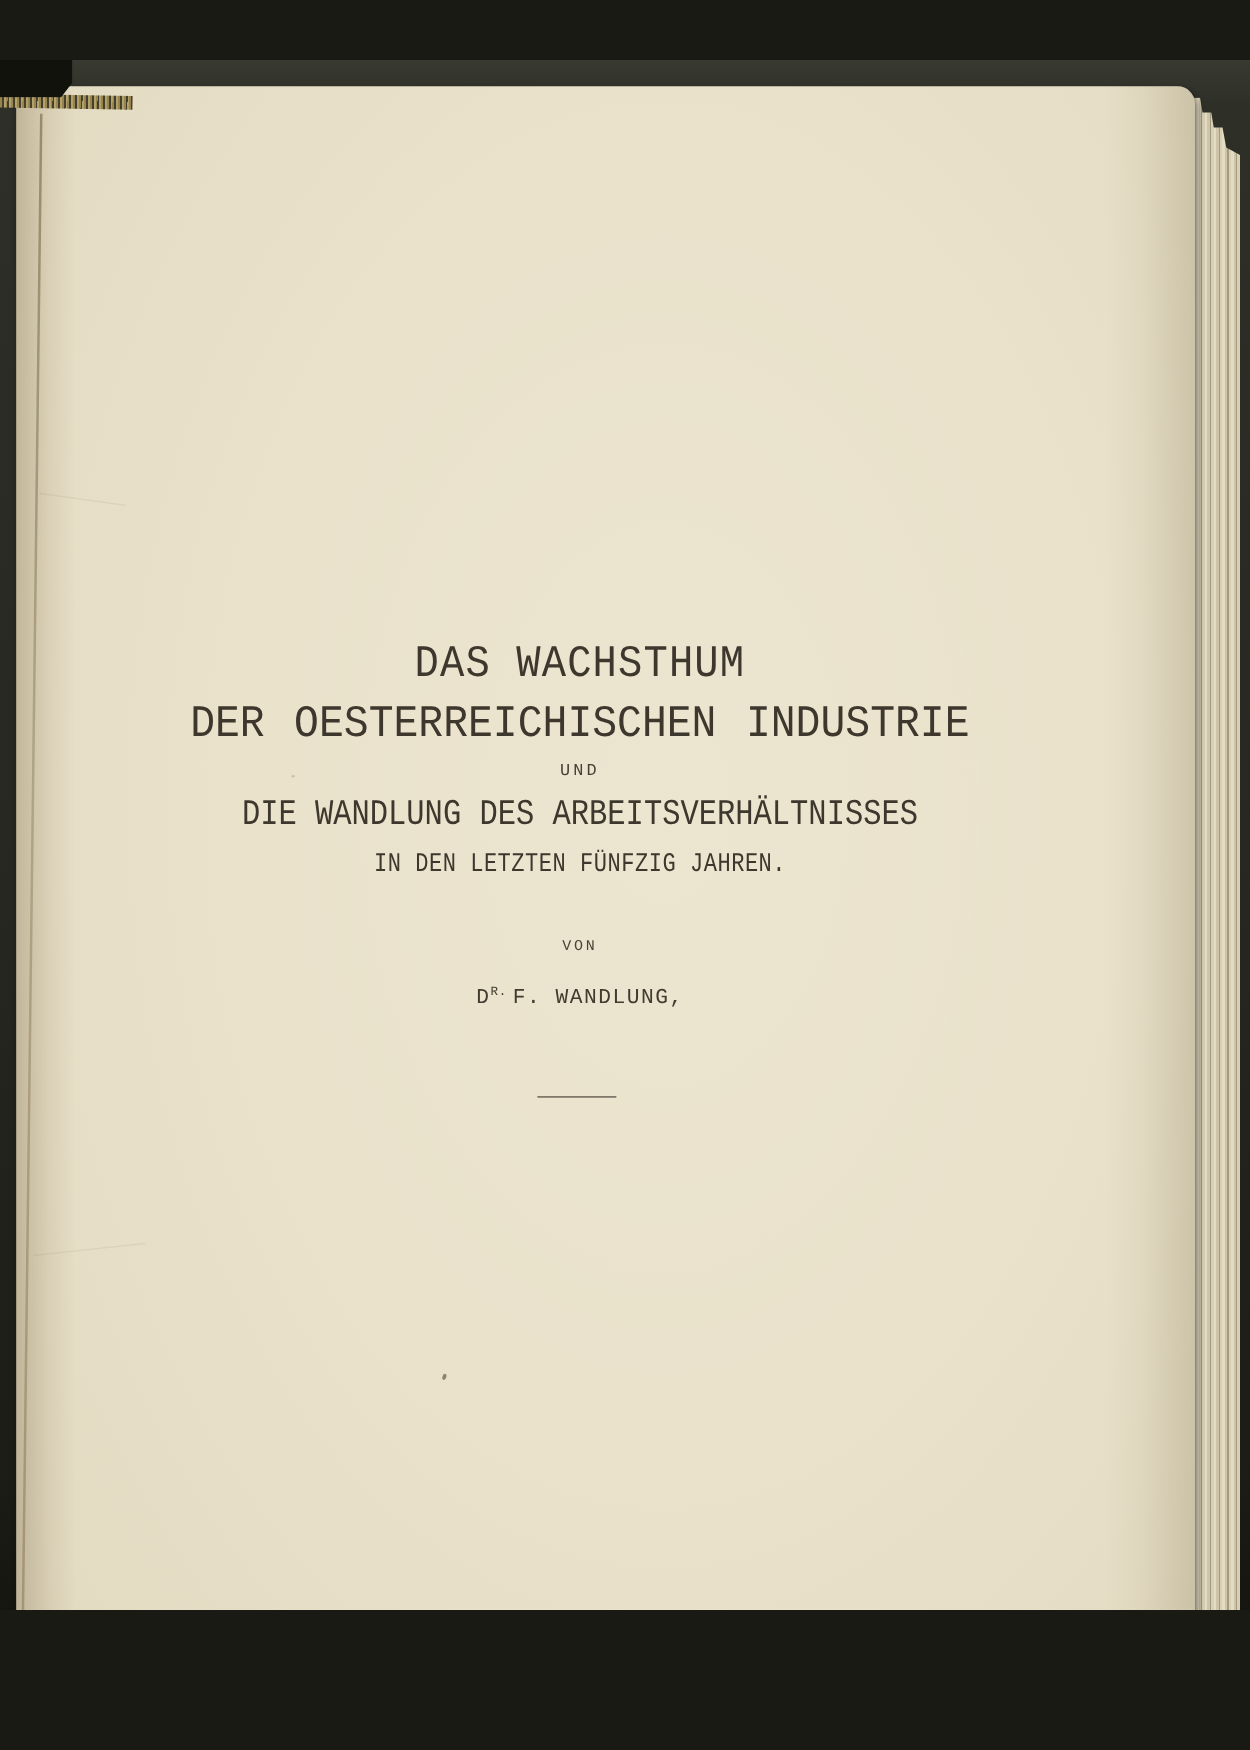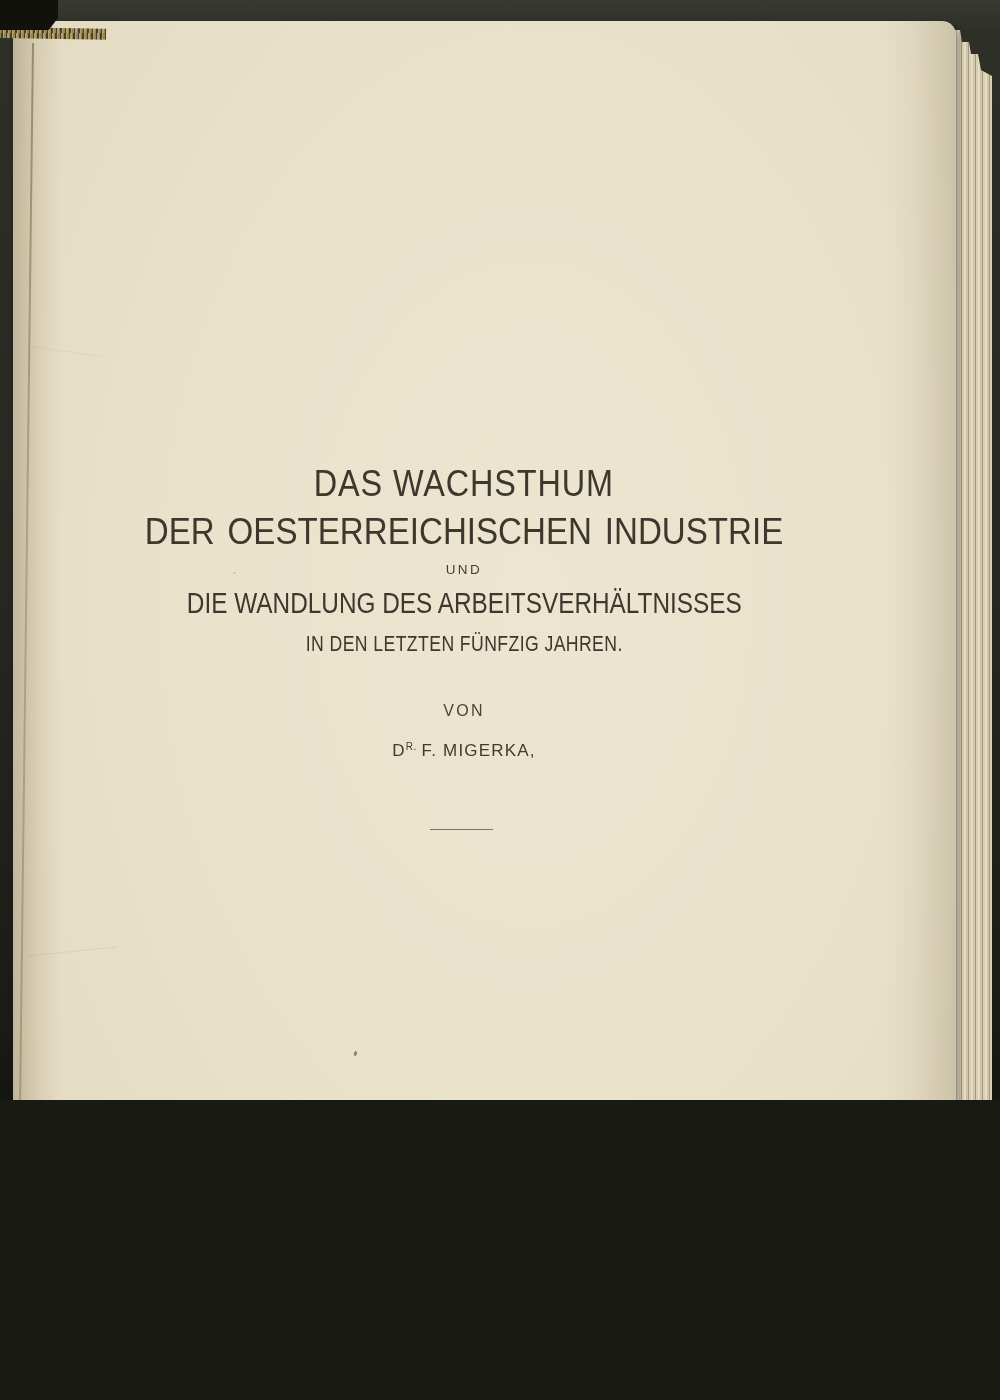--- a/index.html
+++ b/index.html
@@ -3,24 +3,25 @@
 <meta charset="utf-8">
 <style>
   html, body {
     margin: 0;
     padding: 0;
     background: #191a14;
   }
   .scene {
     position: relative;
     width: 1000px;
-    height: 1100px;
+    height: 1240px;
     overflow: hidden;
     background: linear-gradient(180deg, #383931 0%, #2e2f27 3%, #262720 55%, #1b1c16 92%, #15160f 100%);
-    font-family: Liberation Sans, sans-serif;
+    font-family: Liberation Mono, monospace;
+    margin-top: 48px;
   }
 
   
   .edge-stack-right {
     position: absolute;
     left: 950px;
     top: 30px;
     width: 42px;
     height: 1366px;
     background:
@@ -134,21 +135,21 @@
 
   .title-1 { top: 442px; font-size: 36px; letter-spacing: 1px; }
   .title-1 > span { transform: scaleX(0.90); }
   .title-2 { top: 490px; font-size: 36px; word-spacing: 4px; }
   .title-2 > span { transform: scaleX(0.92); }
   .connector { top: 541px; font-size: 13.5px; letter-spacing: 2.5px; color: #464034; }
   .title-3 { top: 566px; font-size: 29px; }
   .title-3 > span { transform: scaleX(0.84); }
   .title-4 { top: 611px; font-size: 21.5px; letter-spacing: 0.5px; }
   .title-4 > span { transform: scaleX(0.82); }
-  .byline-label { top: 681px; font-size: 16px; letter-spacing: 2.2px; color: #4a4438; }
+  .byline-label { top: 681px; font-size: 12px; letter-spacing: 2.2px; color: #4a4438; }
   .author { top: 720px; font-size: 17px; letter-spacing: 1.2px; color: #413b30; }
   .author .sup { font-size: 10px; vertical-align: 6px; letter-spacing: 0.5px; }
   .author .rest { margin-left: 0.28em; }
   .affiliation { top: 744px; font-size: 9.5px; letter-spacing: 0.6px; word-spacing: 2px; color: #4a4438; }
 
   .ornament-rule {
     position: absolute;
     left: 417px; top: 808px;
     width: 63px; height: 1px;
     background: #7a7264;
@@ -194,21 +195,21 @@
       </div>
       <div class="line title-3">
         <span>DIE WANDLUNG DES ARBEITSVERHÄLTNISSES</span>
       </div>
 
       <div class="line byline-label">
         <span>VON</span>
       </div>
 
       <div class="line author">
-        <span>D</span><span class="sup">R.</span><span class="rest">F. MIGERKA,</span>
+        <span>D</span><span class="sup">R.</span><span class="rest">F. WANDLUNG,</span>
       </div>
 
 
       <div class="ornament-rule"></div>
     </div>
 
     <div class="speck s1"></div>
     <div class="speck s2"></div>
     <div class="speck s3"></div>
   </div>

